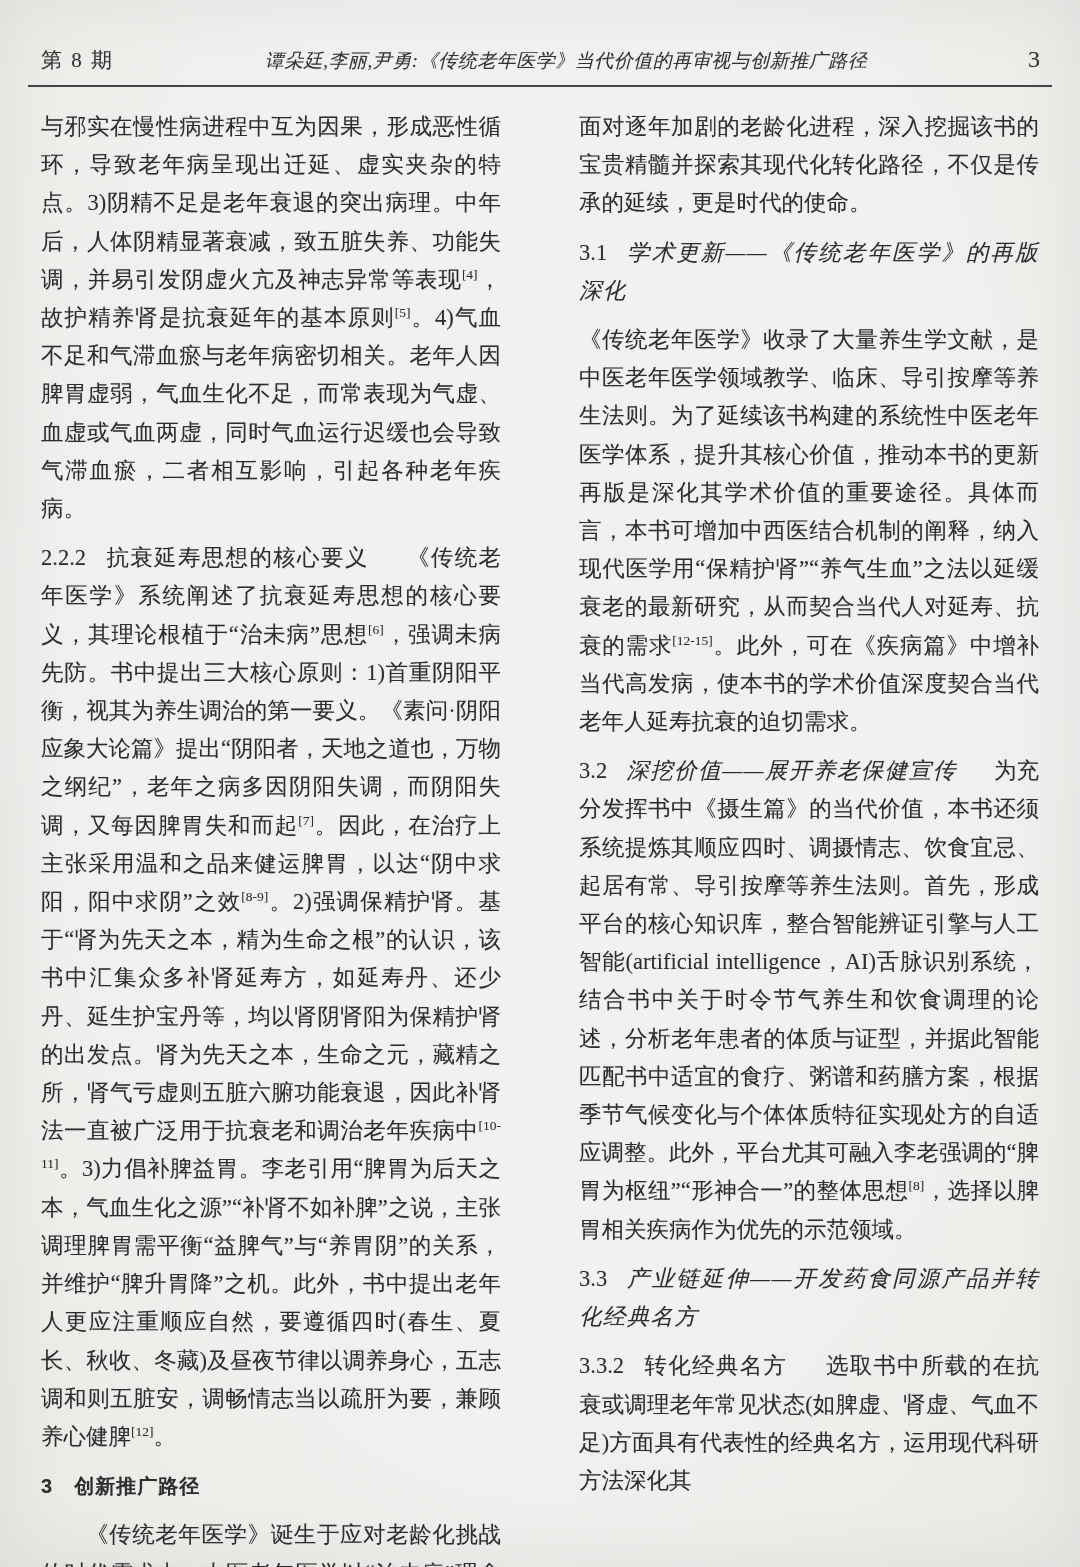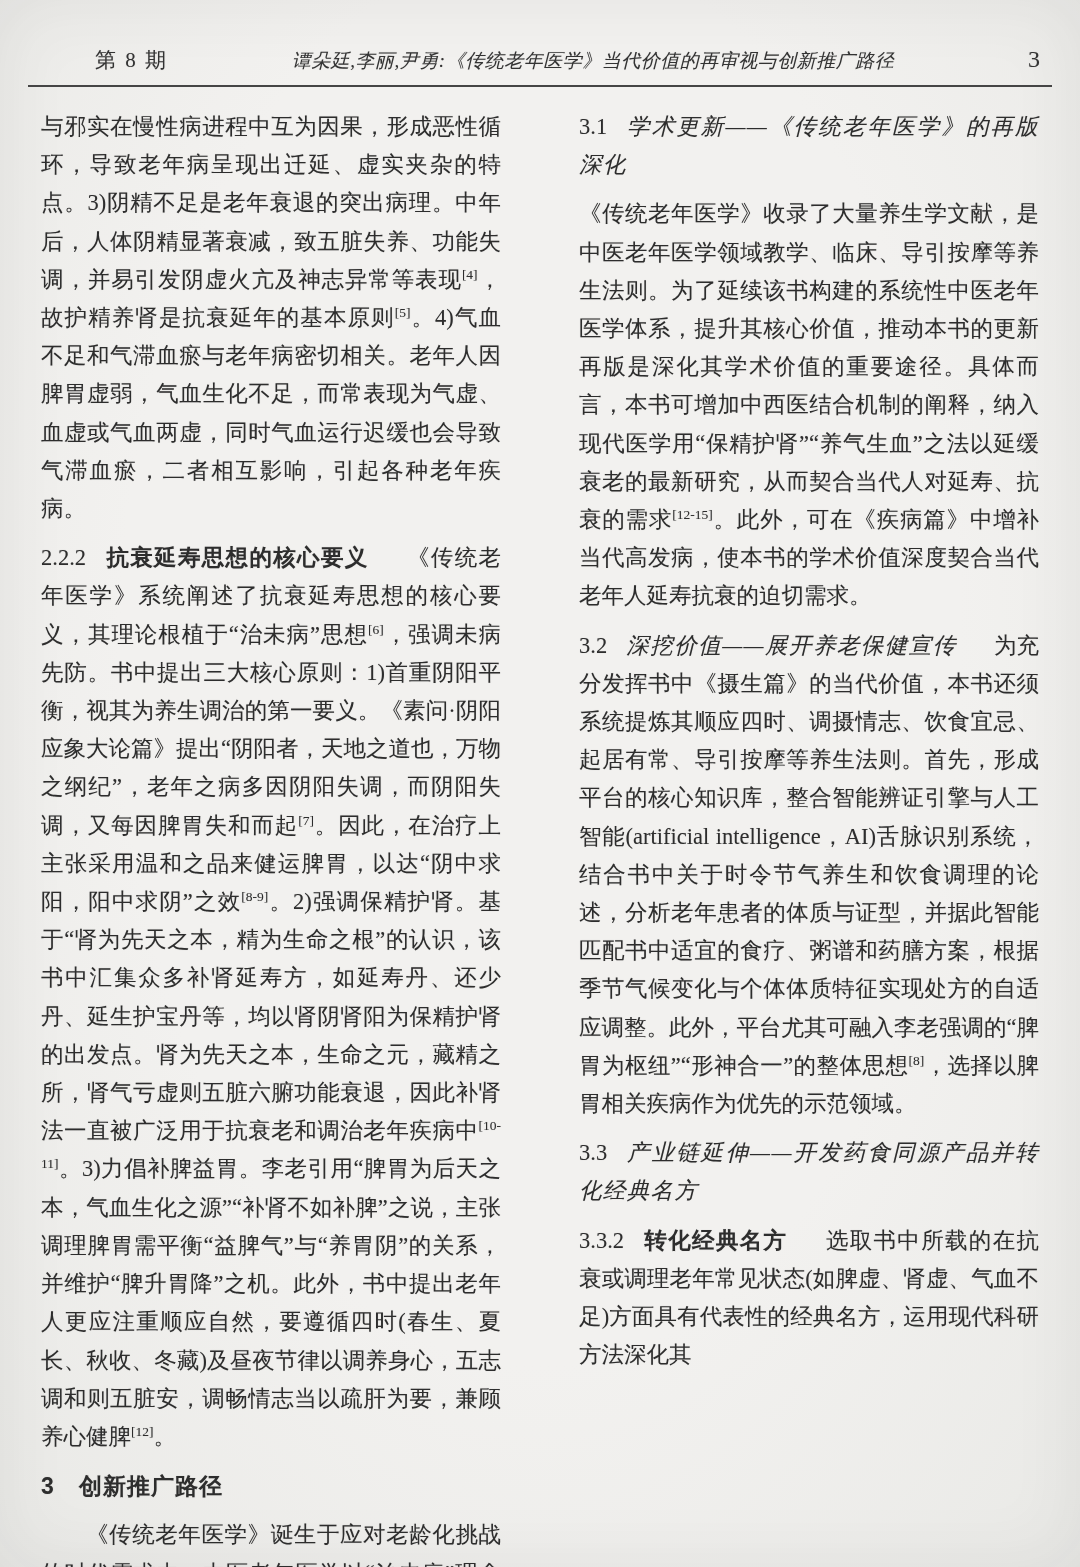--- a/index.html
+++ b/index.html
@@ -14,21 +14,21 @@
     color:#2f2f2f;
     box-shadow:inset 0 0 70px rgba(70,70,70,0.08);
   }
   .page *{text-shadow:0 0 1px rgba(47,47,47,0.22);}
   
   .header{
     position:absolute;top:46px;left:0;right:0;height:32px;
     display:flex;align-items:baseline;
     font-size:21px;color:#333;
   }
-  .issue{margin-left:95px;letter-spacing:2px;white-space:nowrap;}
+  .issue{margin-left:41px;letter-spacing:2px;white-space:nowrap;}
   .running-title{
     flex:1;text-align:center;
     font-style:italic;font-size:19px;letter-spacing:0.5px;
     white-space:nowrap;overflow:hidden;
   }
   .page-number{margin-right:40px;margin-left:10px;font-size:24px;white-space:nowrap;}
   .head-rule{
     position:absolute;top:85px;left:28px;right:28px;height:2px;
     background:#454545;border:none;
   }
@@ -41,29 +41,29 @@
     width:482px;
     font-size:22.5px;line-height:38.2px;
     text-align:justify;text-justify:inter-ideograph;
     color:#2d2d2d;
   }
   .para{margin:11px;}
   .para.indent{text-indent:2em;}
   
   .para.h1para{
     font-family:"Liberation Sans","DejaVu Sans",sans-serif;
-    font-weight:bold;font-size:23px;letter-spacing:1px;
+    font-weight:bold;font-size:20px;letter-spacing:1px;
   }
   .para.h1para .seg-num{margin-right:1.05em;font-weight:bold;}
   
   .para.h2para .seg-num{margin-right:0.85em;}
   .seg-kai{font-style:italic;letter-spacing:0.06em;}
   
   .para.h3para .seg-num{margin-right:0.85em;}
-  .seg-h3t{font-weight:bold;}
+  .seg-h3t{font-weight:normal;}
   
   .seg-gap{display:inline-block;width:1.65em;}
   sup.seg-sup{
     font-size:0.60em;line-height:0;vertical-align:super;
     letter-spacing:0;
   }
 </style>
 </head>
 <body>
 
@@ -76,20 +76,21 @@
   <div class="head-rule"></div>
 
   <div class="columns">
     <div class="col">
         <div class="para body"><span class="seg-text">与邪实在慢性病进程中互为因果，形成恶性循环，导致老年病呈现出迁延、虚实夹杂的特点。3)阴精不足是老年衰退的突出病理。中年后，人体阴精显著衰减，致五脏失养、功能失调，并易引发阴虚火亢及神志异常等表现</span><sup class="seg-sup">[4]</sup><span class="seg-text">，故护精养肾是抗衰延年的基本原则</span><sup class="seg-sup">[5]</sup><span class="seg-text">。4)气血不足和气滞血瘀与老年病密切相关。老年人因脾胃虚弱，气血生化不足，而常表现为气虚、血虚或气血两虚，同时气血运行迟缓也会导致气滞血瘀，二者相互影响，引起各种老年疾病。</span></div>
         <div class="para h3para"><span class="seg-num">2.2.2</span><span class="seg-h3t">抗衰延寿思想的核心要义</span><span class="seg-gap"></span><span class="seg-text">《传统老年医学》系统阐述了抗衰延寿思想的核心要义，其理论根植于“治未病”思想</span><sup class="seg-sup">[6]</sup><span class="seg-text">，强调未病先防。书中提出三大核心原则：1)首重阴阳平衡，视其为养生调治的第一要义。《素问·阴阳应象大论篇》提出“阴阳者，天地之道也，万物之纲纪”，老年之病多因阴阳失调，而阴阳失调，又每因脾胃失和而起</span><sup class="seg-sup">[7]</sup><span class="seg-text">。因此，在治疗上主张采用温和之品来健运脾胃，以达“阴中求阳，阳中求阴”之效</span><sup class="seg-sup">[8-9]</sup><span class="seg-text">。2)强调保精护肾。基于“肾为先天之本，精为生命之根”的认识，该书中汇集众多补肾延寿方，如延寿丹、还少丹、延生护宝丹等，均以肾阴肾阳为保精护肾的出发点。肾为先天之本，生命之元，藏精之所，肾气亏虚则五脏六腑功能衰退，因此补肾法一直被广泛用于抗衰老和调治老年疾病中</span><sup class="seg-sup">[10-11]</sup><span class="seg-text">。3)力倡补脾益胃。李老引用“脾胃为后天之本，气血生化之源”“补肾不如补脾”之说，主张调理脾胃需平衡“益脾气”与“养胃阴”的关系，并维护“脾升胃降”之机。此外，书中提出老年人更应注重顺应自然，要遵循四时(春生、夏长、秋收、冬藏)及昼夜节律以调养身心，五志调和则五脏安，调畅情志当以疏肝为要，兼顾养心健脾</span><sup class="seg-sup">[12]</sup><span class="seg-text">。</span></div>
         <div class="para h1para"><span class="seg-num">3</span><span class="seg-text">创新推广路径</span></div>
         <div class="para body indent"><span class="seg-text">《传统老年医学》诞生于应对老龄化挑战的时代需求中，中医老年医学以“治未病”理念贯穿全周期健康管理，尤其在慢性病管理、肿瘤及复杂病症中优势突出</span><sup class="seg-sup">[6,13]</sup><span class="seg-text">。《传统老年医学》广泛征引养生学古医籍，融汇诸家之长，首次系统地构建了涵盖老年生理病理、抗衰老原则、摄生方法的理论框架，</span></div>
       </div>
     <div class="col">
+        <div class="para body"><span class="seg-text">面对逐年加剧的老龄化进程，深入挖掘该书的宝贵精髓并探索其现代化转化路径，不仅是传承的延续，更是时代的使命。</span></div>
         <div class="para h2para"><span class="seg-num">3.1</span><span class="seg-kai">学术更新——《传统老年医学》的再版深化</span></div>
         <div class="para body"><span class="seg-text">《传统老年医学》收录了大量养生学文献，是中医老年医学领域教学、临床、导引按摩等养生法则。为了延续该书构建的系统性中医老年医学体系，提升其核心价值，推动本书的更新再版是深化其学术价值的重要途径。具体而言，本书可增加中西医结合机制的阐释，纳入现代医学用“保精护肾”“养气生血”之法以延缓衰老的最新研究，从而契合当代人对延寿、抗衰的需求</span><sup class="seg-sup">[12-15]</sup><span class="seg-text">。此外，可在《疾病篇》中增补当代高发病，使本书的学术价值深度契合当代老年人延寿抗衰的迫切需求。</span></div>
         <div class="para h2para"><span class="seg-num">3.2</span><span class="seg-kai">深挖价值——展开养老保健宣传</span><span class="seg-gap"></span><span class="seg-text">为充分发挥书中《摄生篇》的当代价值，本书还须系统提炼其顺应四时、调摄情志、饮食宜忌、起居有常、导引按摩等养生法则。首先，形成平台的核心知识库，整合智能辨证引擎与人工智能(artificial intelligence，AI)舌脉识别系统，结合书中关于时令节气养生和饮食调理的论述，分析老年患者的体质与证型，并据此智能匹配书中适宜的食疗、粥谱和药膳方案，根据季节气候变化与个体体质特征实现处方的自适应调整。此外，平台尤其可融入李老强调的“脾胃为枢纽”“形神合一”的整体思想</span><sup class="seg-sup">[8]</sup><span class="seg-text">，选择以脾胃相关疾病作为优先的示范领域。</span></div>
         <div class="para h2para"><span class="seg-num">3.3</span><span class="seg-kai">产业链延伸——开发药食同源产品并转化经典名方</span></div>
         <div class="para h3para"><span class="seg-num">3.3.2</span><span class="seg-h3t">转化经典名方</span><span class="seg-gap"></span><span class="seg-text">选取书中所载的在抗衰或调理老年常见状态(如脾虚、肾虚、气血不足)方面具有代表性的经典名方，运用现代科研方法深化其</span></div>
       </div>
   </div>
 </div>
 
 </body></html>

